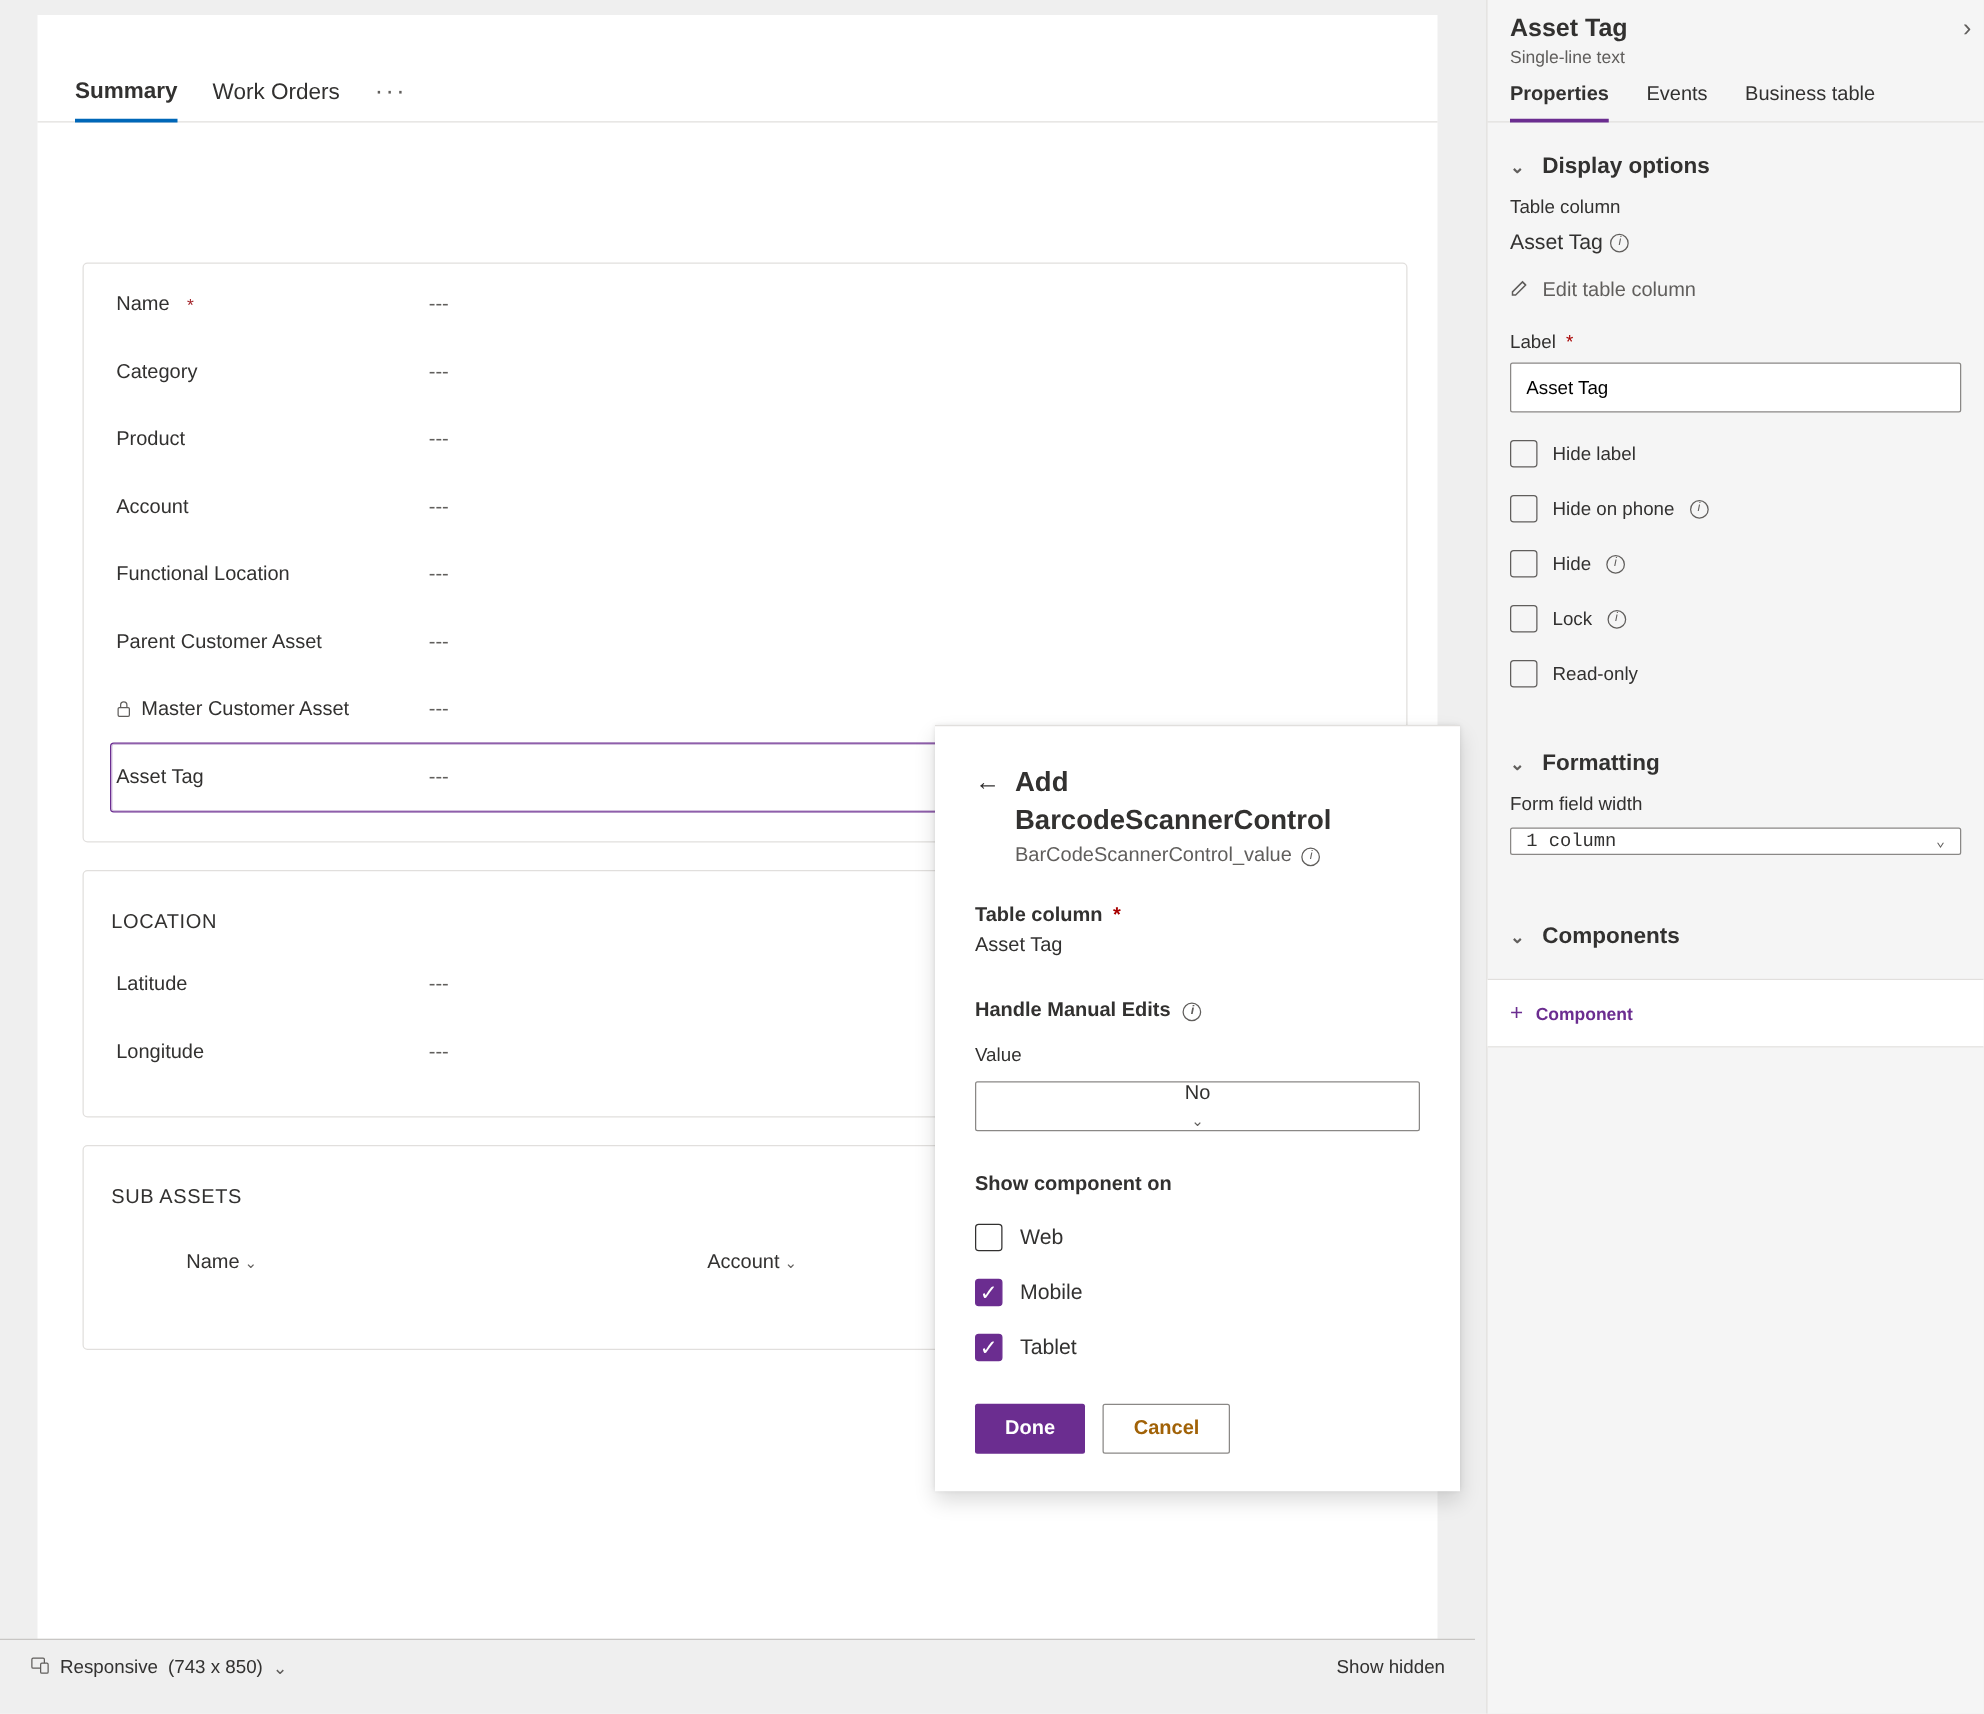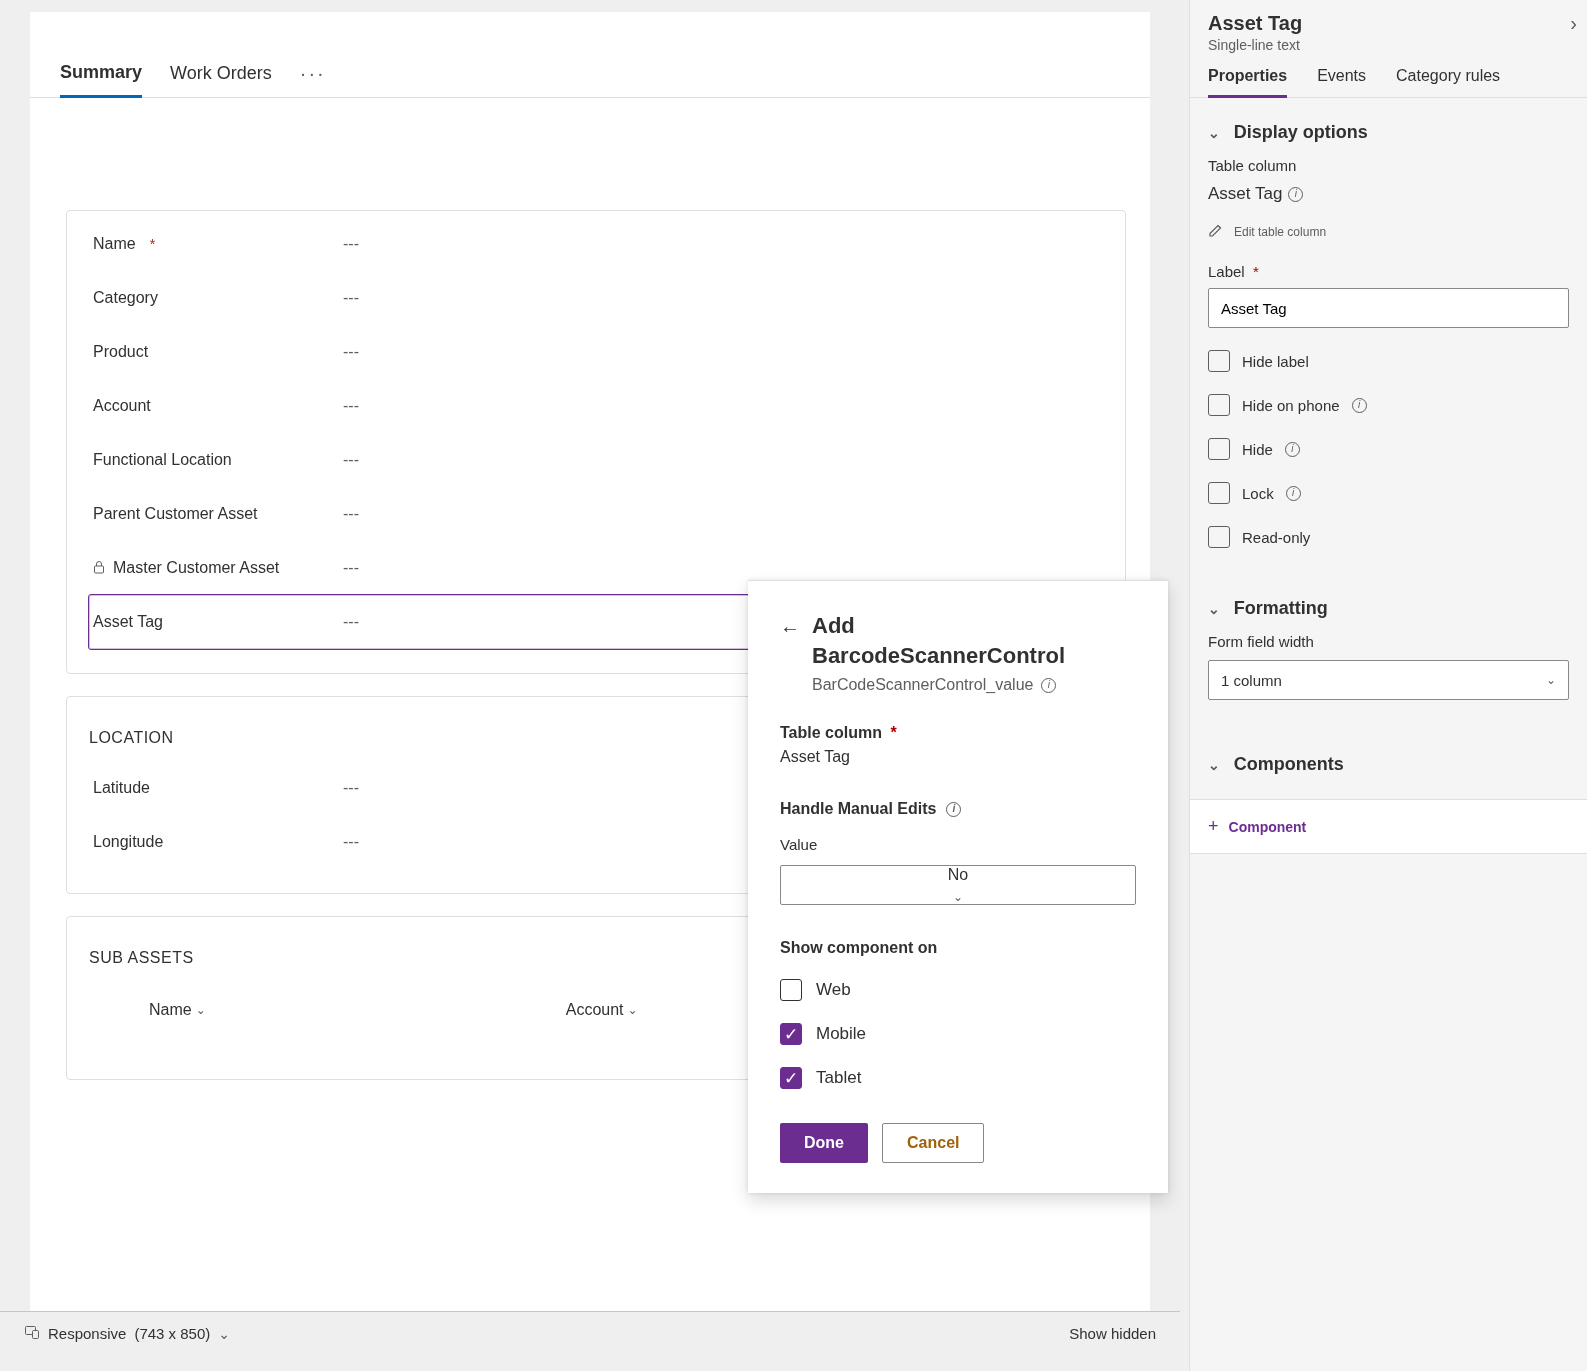--- a/index.html
+++ b/index.html
@@ -138,34 +138,34 @@
   .rp-tabs { display: flex; gap: 30px; padding: 14px 18px 0 18px; border-bottom: 1px solid #E1DFDD; }
   .rp-tab { font-size: 16px; padding-bottom: 10px; color: #323130; cursor:pointer; }
   .rp-tab[aria-selected="true"] { font-weight: 600; border-bottom: 3px solid #6B2D90; margin-bottom: -1px; color: #323130; }
   .rp-body { padding: 4px 18px 18px 18px; }
   .rp-section-h { display: flex; align-items: center; gap: 14px; padding: 20px 0 14px 0; font-size: 18px; font-weight: 600; }
   .rp-chev { font-size: 14px; color: #605E5C; }
   .rp-label { font-size: 15px; font-weight: 400; color: #323130; margin-top: 0; }
   .rp-link-row { display: flex; align-items: center; gap: 6px; color: #323130; font-size: 15px; margin-top: 6px; }
   .info-ic { width: 15px; height: 15px; border: 1px solid #605E5C; border-radius: 50%; display: inline-flex; align-items: center; justify-content: center; font-size: 10px; color: #605E5C; font-style: italic; line-height:1; }
   .pencil-ic { color: #605E5C; }
-  .edit-row { display: flex; align-items: center; gap: 10px; margin-top: 18px; color: #605E5C; font-size: 12px; cursor:pointer; }
+  .edit-row { display: flex; align-items: center; gap: 10px; margin-top: 18px; color: #605E5C; font-size: 16px; cursor:pointer; }
   .rp-field-label { margin-top: 22px; font-size: 15px; font-weight: 400; }
   .rp-input {
     width: 100%; height: 40px; margin-top: 8px;
     border: 1px solid #8A8886; border-radius: 2px;
     padding: 0 12px; font-size: 15px; background: #fff;
   }
   .rp-check-row { display: flex; align-items: center; gap: 12px; margin-top: 22px; font-size: 15px; }
   .rp-cb { width: 22px; height: 22px; border: 1.5px solid #605E5C; border-radius: 3px; }
   .rp-select {
-    width: 100%; height: 40px; margin-top: 10px;
+    width: 100%; height: 22px; margin-top: 10px;
     border: 1px solid #8A8886; border-radius: 2px; background:#fff;
     display: flex; align-items: center; justify-content: space-between;
-    padding: 0 12px; font-size: 15px;
+    padding: 0 12px; font-size: 15px; font-family: Liberation Mono, monospace;
   }
   .comp-add {
     background: #fff; border-top: 1px solid #E1DFDD; border-bottom:1px solid #E1DFDD;
     padding: 16px 18px; margin: 10px -18px 0 -18px;
     display: flex; align-items: center; gap: 10px; color: #6B2D90; font-weight: 600;
     cursor: pointer;
   }
   .plus { font-size: 18px; font-weight: 300; }
   .req-ast { color: #a80000; margin-left: 4px; }
 </style>
@@ -352,21 +352,21 @@
     <div class="rp-head">
       <div>
         <div class="rp-title">Asset Tag</div>
         <div class="rp-subtitle">Single-line text</div>
       </div>
       <div class="rp-chevron">›</div>
     </div>
     <div class="rp-tabs">
       <div class="rp-tab" aria-selected="true">Properties</div>
       <div class="rp-tab">Events</div>
-      <div class="rp-tab">Category rules</div>
+      <div class="rp-tab">Business table</div>
     </div>
     <div class="rp-body">
       
       <div class="rp-section-h">
         <span class="rp-chev">⌄</span>
         <span>Display options</span>
       </div>
       <div class="rp-label">Table column</div>
       <div class="rp-link-row" style="margin-top:10px;">
         <span style="font-size:17px;">Asset Tag</span>

